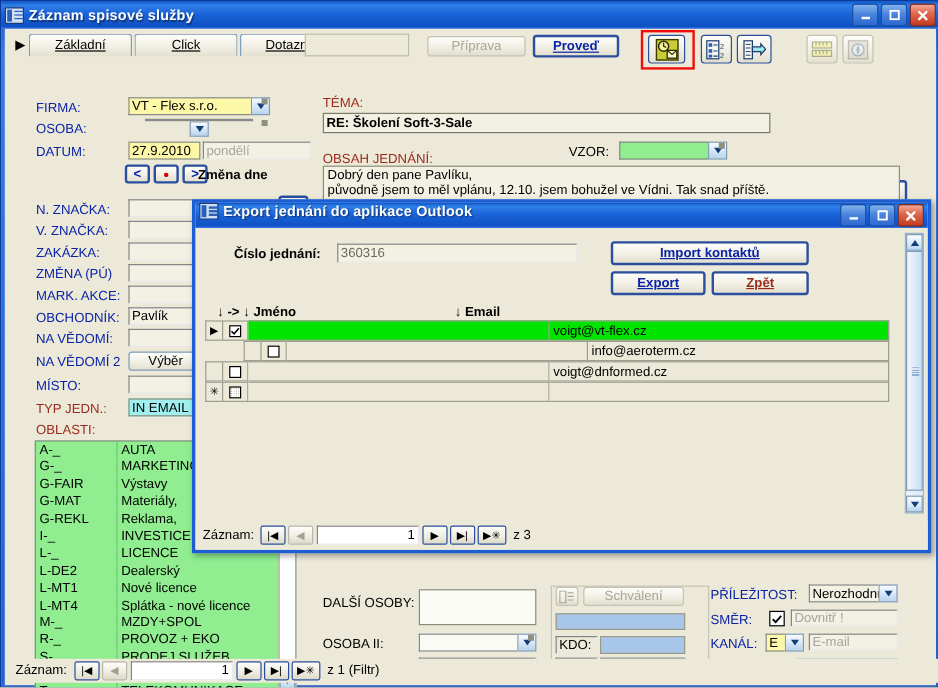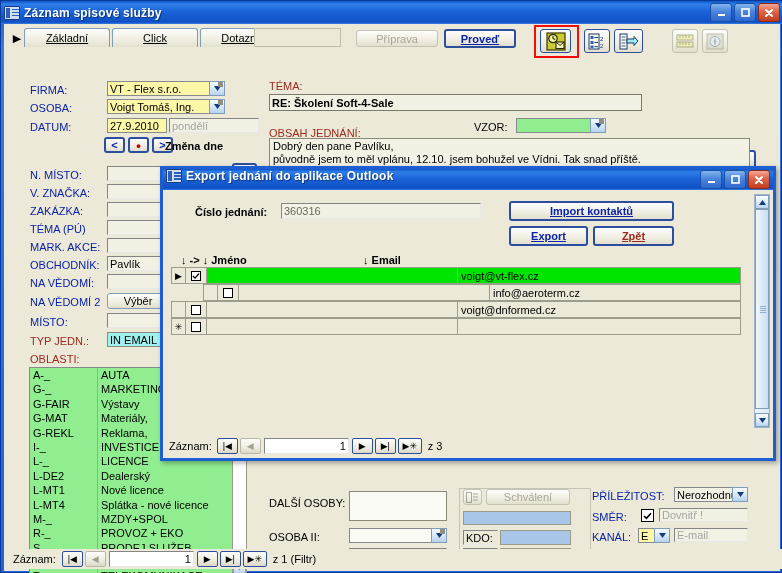--- a/index.html
+++ b/index.html
@@ -223,21 +223,21 @@
         <span class="field yel" style="background:#fdf7a8;">VT - Flex s.r.o.</span>
         <span class="nub"></span>
         <span class="drop">
           <svg width="7" height="5" viewBox="0 0 7 5">
               <path d="M0 0 L7 0 L3.5 5 Z" fill="#123c7a"></path>
             </svg>
         </span>
       </div>
 
       <div class="lbl" style="left:26px;top:78px;">OSOBA:</div>
-      <div class="combo" style="left:103px;top:75px;width:118px;height:15px;">
+      <div class="combo" style="left:103px;top:75px;width:118px;height:15px;flex-direction:column;">
         <span class="field yel" style="background:#fdf7a8;">Voigt Tomáš, Ing.</span>
         <span class="nub"></span>
         <span class="drop">
           <svg width="7" height="5" viewBox="0 0 7 5">
               <path d="M0 0 L7 0 L3.5 5 Z" fill="#123c7a"></path>
             </svg>
         </span>
       </div>
 
       <div class="lbl" style="left:26px;top:97px;">DATUM:</div>
@@ -248,33 +248,33 @@
         <span>&lt;</span>
       </div>
       <div class="btn acc" style="left:124px;top:113px;width:21px;height:16px;color:#c00;font-size:13px;">
         <span>•</span>
       </div>
       <div class="btn acc" style="left:148px;top:113px;width:21px;height:16px;font-weight:bold;">
         <span>&gt;</span>
       </div>
       <div class="lbl dk" style="left:161px;top:116px;font-weight:bold;">Změna dne</div>
 
-      <div class="lbl" style="left:26px;top:145px;">N. MÍSTO:</div>
+      <div class="lbl" style="left:26px;top:145px;">N. ZNAČKA:</div>
       <div class="inp sunken" style="left:103px;top:142px;width:120px;height:15px;"></div>
       <div class="btn acc" style="left:228px;top:139px;width:25px;height:18px;font-weight:bold;font-size:10px;">
         <span>▶*</span>
       </div>
 
       <div class="lbl" style="left:26px;top:163px;">V. ZNAČKA:</div>
       <div class="inp sunken" style="left:103px;top:160px;width:85px;height:15px;"></div>
 
       <div class="lbl" style="left:26px;top:181px;">ZAKÁZKA:</div>
       <div class="inp sunken" style="left:103px;top:178px;width:85px;height:15px;"></div>
 
-      <div class="lbl" style="left:26px;top:199px;">TÉMA (PÚ)</div>
+      <div class="lbl" style="left:26px;top:199px;">ZMĚNA (PÚ)</div>
       <div class="inp sunken" style="left:103px;top:196px;width:85px;height:15px;"></div>
 
       <div class="lbl" style="left:26px;top:217px;">MARK. AKCE:</div>
       <div class="inp sunken" style="left:103px;top:214px;width:85px;height:15px;"></div>
 
       <div class="lbl" style="left:26px;top:235px;">OBCHODNÍK:</div>
       <div class="inp sunken" style="left:103px;top:232px;width:85px;height:15px;">Pavlík</div>
 
       <div class="lbl" style="left:26px;top:253px;">NA VĚDOMÍ:</div>
       <div class="inp sunken" style="left:103px;top:250px;width:85px;height:15px;"></div>
@@ -358,21 +358,21 @@
       </div>
       <div class="vscroll" style="left:228px;top:345px;height:206px;background:#fff;border-color:#9a9a8a;">
         <div class="arr" style="bottom:0;">
           <svg width="7" height="5" viewBox="0 0 7 5">
               <path d="M0 0 L7 0 L3.5 5 Z" fill="#123c7a"></path>
             </svg>
         </div>
       </div>
 
       <div class="lbl red" style="left:265px;top:56px;">TÉMA:</div>
-      <div class="inp" style="left:265px;top:70px;width:373px;height:17px;font-weight:bold;font-size:11px;border-color:#7a7a6a;background:#f3f1e4;">RE: Školení Soft-4-Sale</div>
+      <div class="inp" style="left:265px;top:70px;width:373px;height:17px;font-weight:bold;font-size:11px;border-color:#7a7a6a;background:#f3f1e4;">RE: Školení Soft-3-Sale</div>
 
       <div class="lbl red" style="left:265px;top:103px;">OBSAH JEDNÁNÍ:</div>
       <div class="lbl dk" style="left:470px;top:97px;">VZOR:</div>
       <div class="combo" style="left:512px;top:94px;width:90px;height:15px;">
         <span class="field" style="background:#90ee90;"></span>
         <span class="nub"></span>
         <span class="drop">
           <svg width="7" height="5" viewBox="0 0 7 5">
               <path d="M0 0 L7 0 L3.5 5 Z" fill="#123c7a"></path>
             </svg>
@@ -513,21 +513,21 @@
         <span style="text-decoration:underline;text-align:right;">Import kontaktů</span>
       </div>
       <div class="btn acc" style="left:346px;top:36px;width:79px;height:20px;">
         <span style="text-decoration:underline;">Export</span>
       </div>
       <div class="btn acc" style="left:430px;top:36px;width:81px;height:20px;color:#9c2a1c;">
         <span style="text-decoration:underline;">Zpět</span>
       </div>
 
       <div class="grid-hdr" style="left:18px;top:64px;">↓ -&gt; ↓ Jméno</div>
-      <div class="grid-hdr" style="left:200px;top:64px;">↓ Email</div>
+      <div class="grid-hdr" style="left:216px;top:64px;">↓ Email</div>
 
       <div id="grid-rows">
           <div class="grow sel" style="top: 77px; left: 8px; width: 570px;">
             <span class="gsel">▶</span>
             <span class="gchk">
               <span class="cbx">
                 <svg width="9" height="8" viewBox="0 0 9 8">
                   <path d="M1 4 L3.4 6.4 L8 1.2" stroke="#000" stroke-width="1.5" fill="none"></path>
                 </svg>
               </span>

